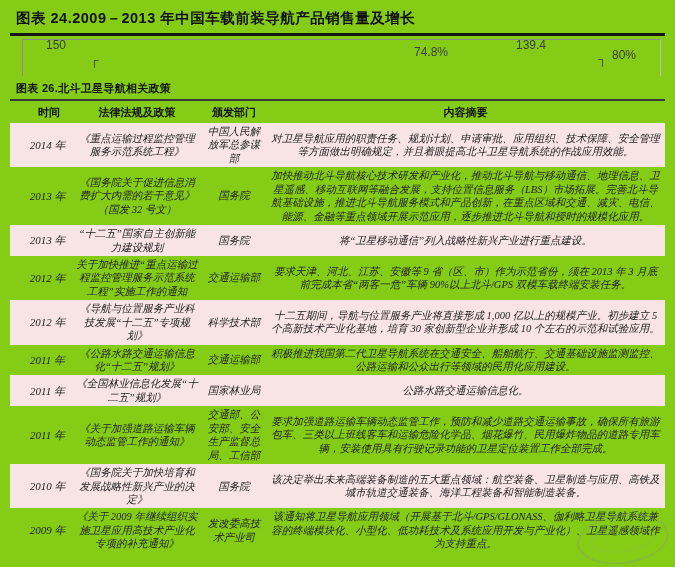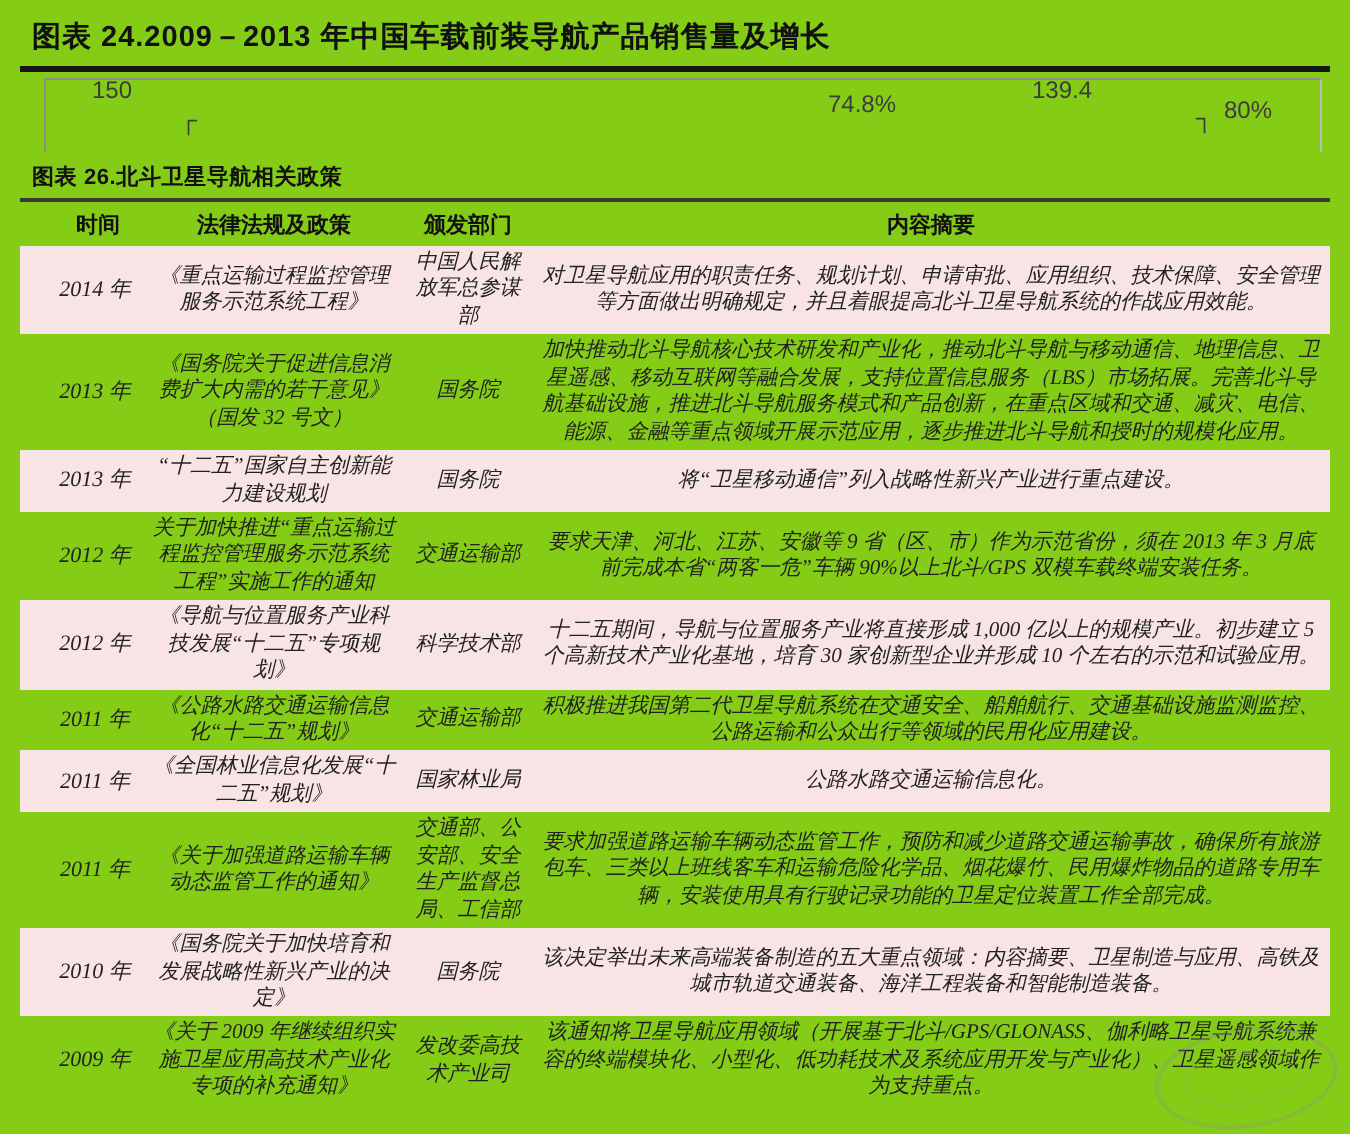--- a/index.html
+++ b/index.html
@@ -191,21 +191,21 @@
       <tr>
         <td class="c-year">2011 年</td>
         <td>《关于加强道路运输车辆动态监管工作的通知》</td>
         <td>交通部、公安部、安全生产监督总局、工信部</td>
         <td>要求加强道路运输车辆动态监管工作，预防和减少道路交通运输事故，确保所有旅游包车、三类以上班线客车和运输危险化学品、烟花爆竹、民用爆炸物品的道路专用车辆，安装使用具有行驶记录功能的卫星定位装置工作全部完成。</td>
       </tr>
       <tr class="pink">
         <td class="c-year">2010 年</td>
         <td>《国务院关于加快培育和发展战略性新兴产业的决定》</td>
         <td>国务院</td>
-        <td>该决定举出未来高端装备制造的五大重点领域：内容摘要、卫星制造与应用、高铁及城市轨道交通装备、海洋工程装备和智能制造装备。</td>
+        <td>该决定举出未来高端装备制造的五大重点领域：航空装备、卫星制造与应用、高铁及城市轨道交通装备、海洋工程装备和智能制造装备。</td>
       </tr>
       <tr>
         <td class="c-year">2009 年</td>
         <td>《关于 2009 年继续组织实施卫星应用高技术产业化专项的补充通知》</td>
         <td>发改委高技术产业司</td>
         <td>该通知将卫星导航应用领域（开展基于北斗/GPS/GLONASS、伽利略卫星导航系统兼容的终端模块化、小型化、低功耗技术及系统应用开发与产业化）、卫星遥感领域作为支持重点。</td>
       </tr>
     </tbody>
   </table>
 

